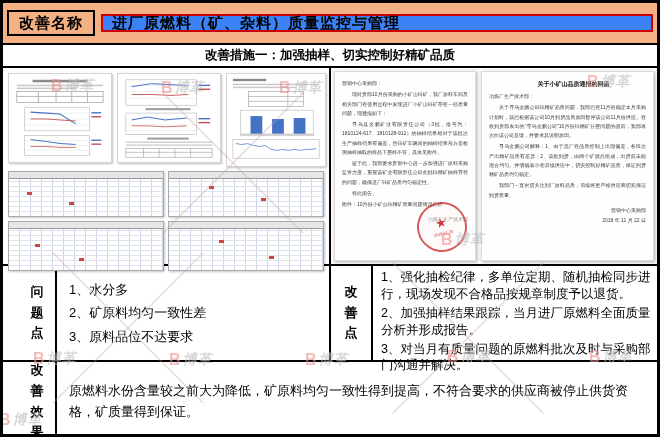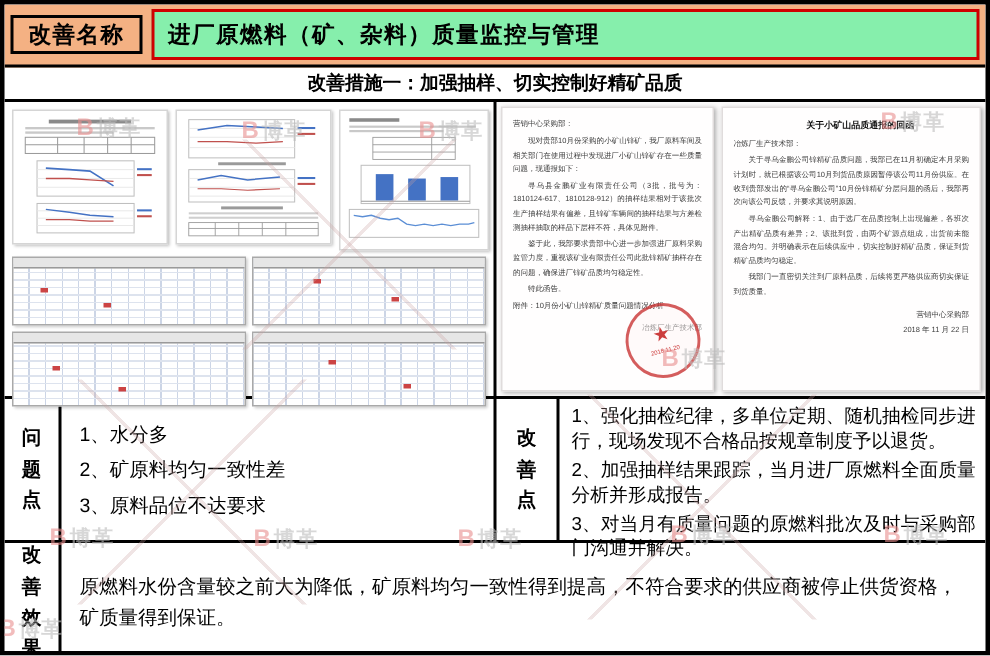--- a/index.html
+++ b/index.html
@@ -1,20 +1,20 @@
 <!DOCTYPE html>
 <html><head>
 <meta charset="utf-8">
 <style>
   html,body{margin:0;padding:0;background:#fff;font-family:"Liberation Sans","DejaVu Sans",sans-serif;}
   .slide{width:660px;height:437px;border:3px solid #000;box-sizing:border-box;background:#fff;position:relative;overflow:hidden;}
   
   .row-header{height:34px;display:flex;align-items:center;gap:6px;padding:3px 4px;background:#F4B183;border-bottom:2px solid #000;box-sizing:content-box;}
   .name-box{display:flex;align-items:center;height:26px;padding:0 10px;border:2px solid #000;font-size:15px;font-weight:bold;letter-spacing:1px;box-sizing:border-box;}
-  .title-box{flex:1;display:flex;align-items:center;height:34px;padding:0 9px;border:2px solid #CF0000;background:#86efac;font-size:15px;font-weight:bold;letter-spacing:1px;box-sizing:border-box;}
+  .title-box{flex:1;display:flex;align-items:center;height:18px;padding:0 9px;border:2px solid #CF0000;background:#3b82f6;font-size:15px;font-weight:bold;letter-spacing:1px;box-sizing:border-box;}
   
   .row-measures{height:21px;display:flex;border-bottom:2px solid #000;}
   .m-cell{flex:1;display:flex;align-items:center;justify-content:center;font-size:12.5px;font-weight:bold;}
   .m-right{border-left:2px solid #000;}
   
   .row-content{height:196px;display:flex;border-bottom:2px solid #000;}
   .content-left{width:328px;border-right:2px solid #000;box-sizing:border-box;padding:3px;position:relative;background:#fff;}
   .thumb-row{display:flex;gap:5px;margin:2px 0 4px 2px;}
   .thumb{background:#fff;border:1px solid #d5d5d5;box-shadow:1px 1px 2px rgba(0,0,0,.25);}
   .tbl-grid{display:grid;grid-template-columns:1fr 1fr;grid-template-rows:46px 50px;gap:4px;margin:0 2px;}
@@ -38,31 +38,31 @@
   .stamp{position:absolute;right:8px;bottom:8px;width:46px;height:46px;border:2.5px solid rgba(198,40,40,.75);border-radius:50%;transform:rotate(-14deg);display:flex;flex-direction:column;align-items:center;justify-content:center;color:rgba(198,40,40,.9);background:rgba(255,230,230,.15);}
   .stamp .star{font-size:13px;line-height:1;}
   .stamp .sdate{font-size:4px;margin-top:1px;}
   
   .row-points{height:94px;display:flex;border-bottom:2px solid #000;}
   .half{display:flex;box-sizing:border-box;}
   .half-left{width:328px;border-right:2px solid #000;}
   .half-right{flex:1;}
   .vlabel{border-right:2px solid #000;display:flex;align-items:center;justify-content:center;font-size:13px;font-weight:600;flex:0 0 auto;}
   .vlabel span{display:block;width:1em;word-break:break-all;line-height:1.6;text-align:center;}
-  .w36{width:36px;} .w40{width:40px;}
+  .w36{width:36px;margin-left:16px;} .w40{width:40px;}
   .plist{padding:12px 8px 0 12px;font-size:13px;line-height:1.8;}
   .ilist{padding:3px 6px 0 8px;font-size:12.5px;line-height:1.35;}
   .ilist div{margin-bottom:2px;}
   
   .row-effect{display:flex;height:79px;}
   .effect-text{flex:1;display:flex;align-items:center;padding:2px 12px;font-size:13px;line-height:1.55;}
   
   .wm{position:absolute;display:flex;align-items:center;gap:2px;font-weight:bold;font-size:14px;pointer-events:none;z-index:6;opacity:.6;}
   .wm .wb{color:#e98f8f;font-size:16px;}
-  .wm .wt{color:#bdbdbd;letter-spacing:1px;}
+  .wm .wt{color:#bdbdbd;letter-spacing:1px;font-style:italic;}
   .diag{position:absolute;pointer-events:none;z-index:5;
         background:linear-gradient(45deg,transparent 49.4%,rgba(200,160,160,.28) 49.4% 50.6%,transparent 50.6%),
                    linear-gradient(-45deg,transparent 49.4%,rgba(200,160,160,.28) 49.4% 50.6%,transparent 50.6%);}
   svg{display:block;}
 </style>
 </head>
 <body>
 
 <div class="slide">
 

